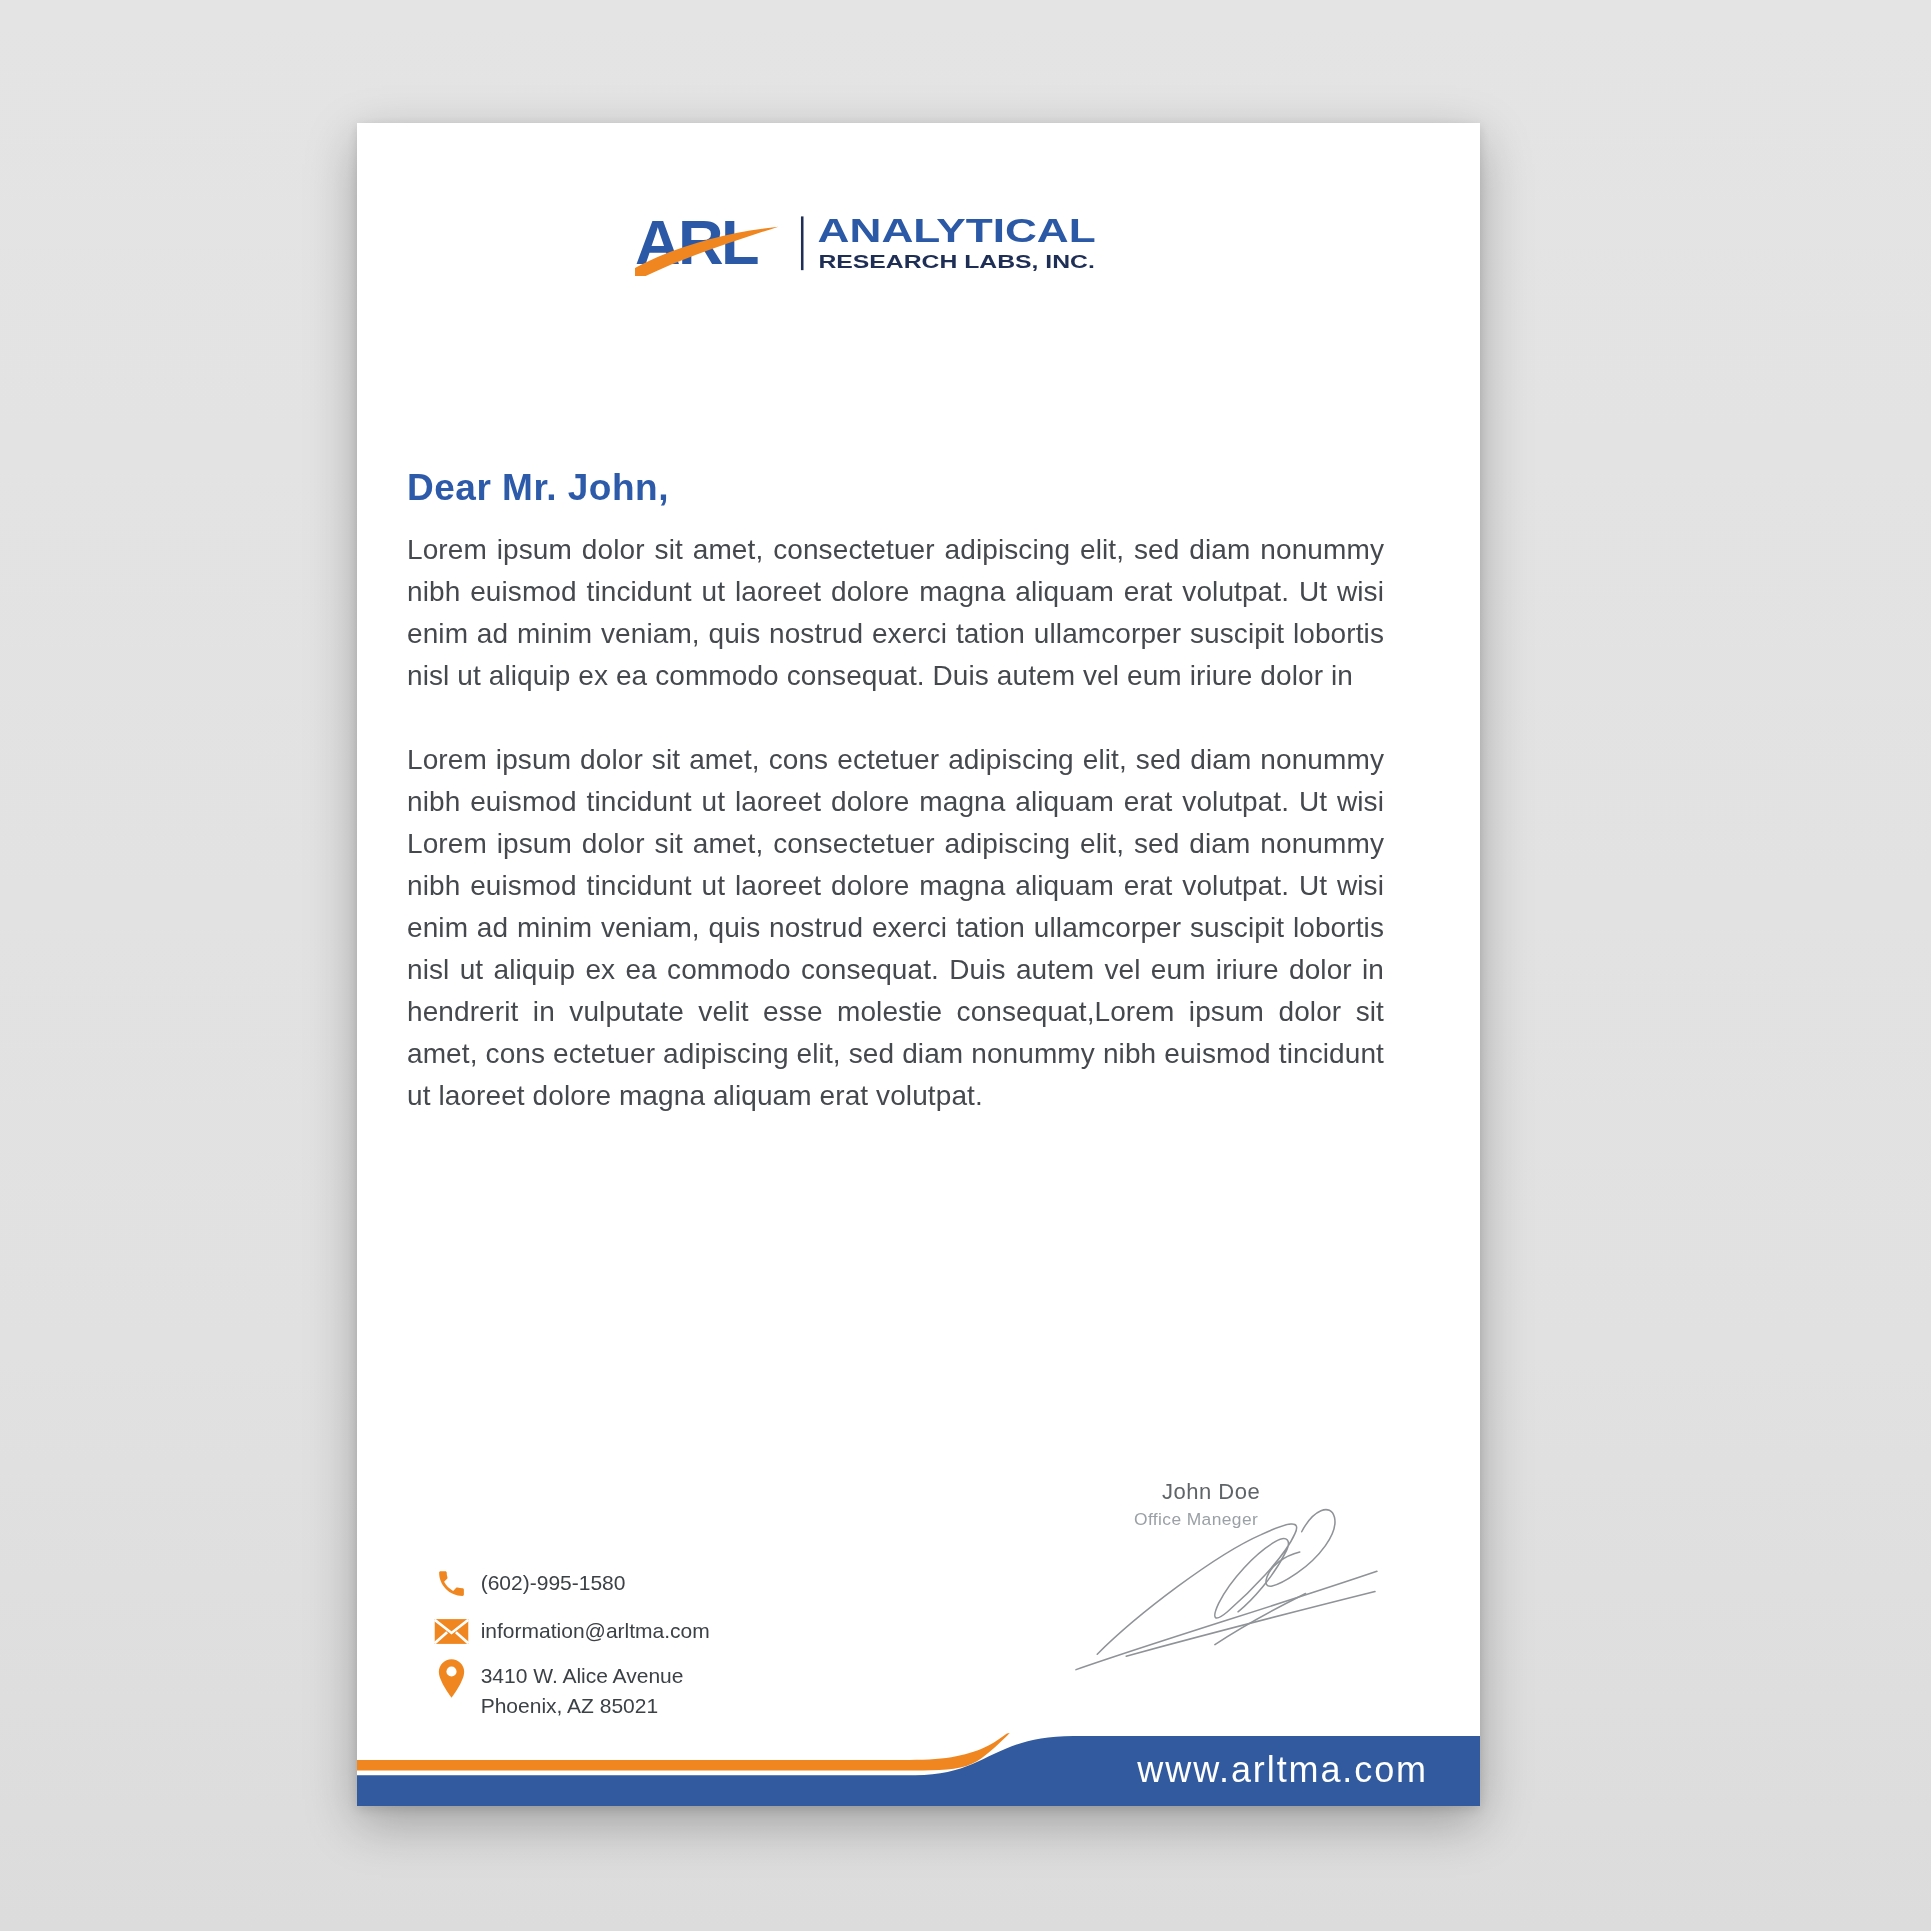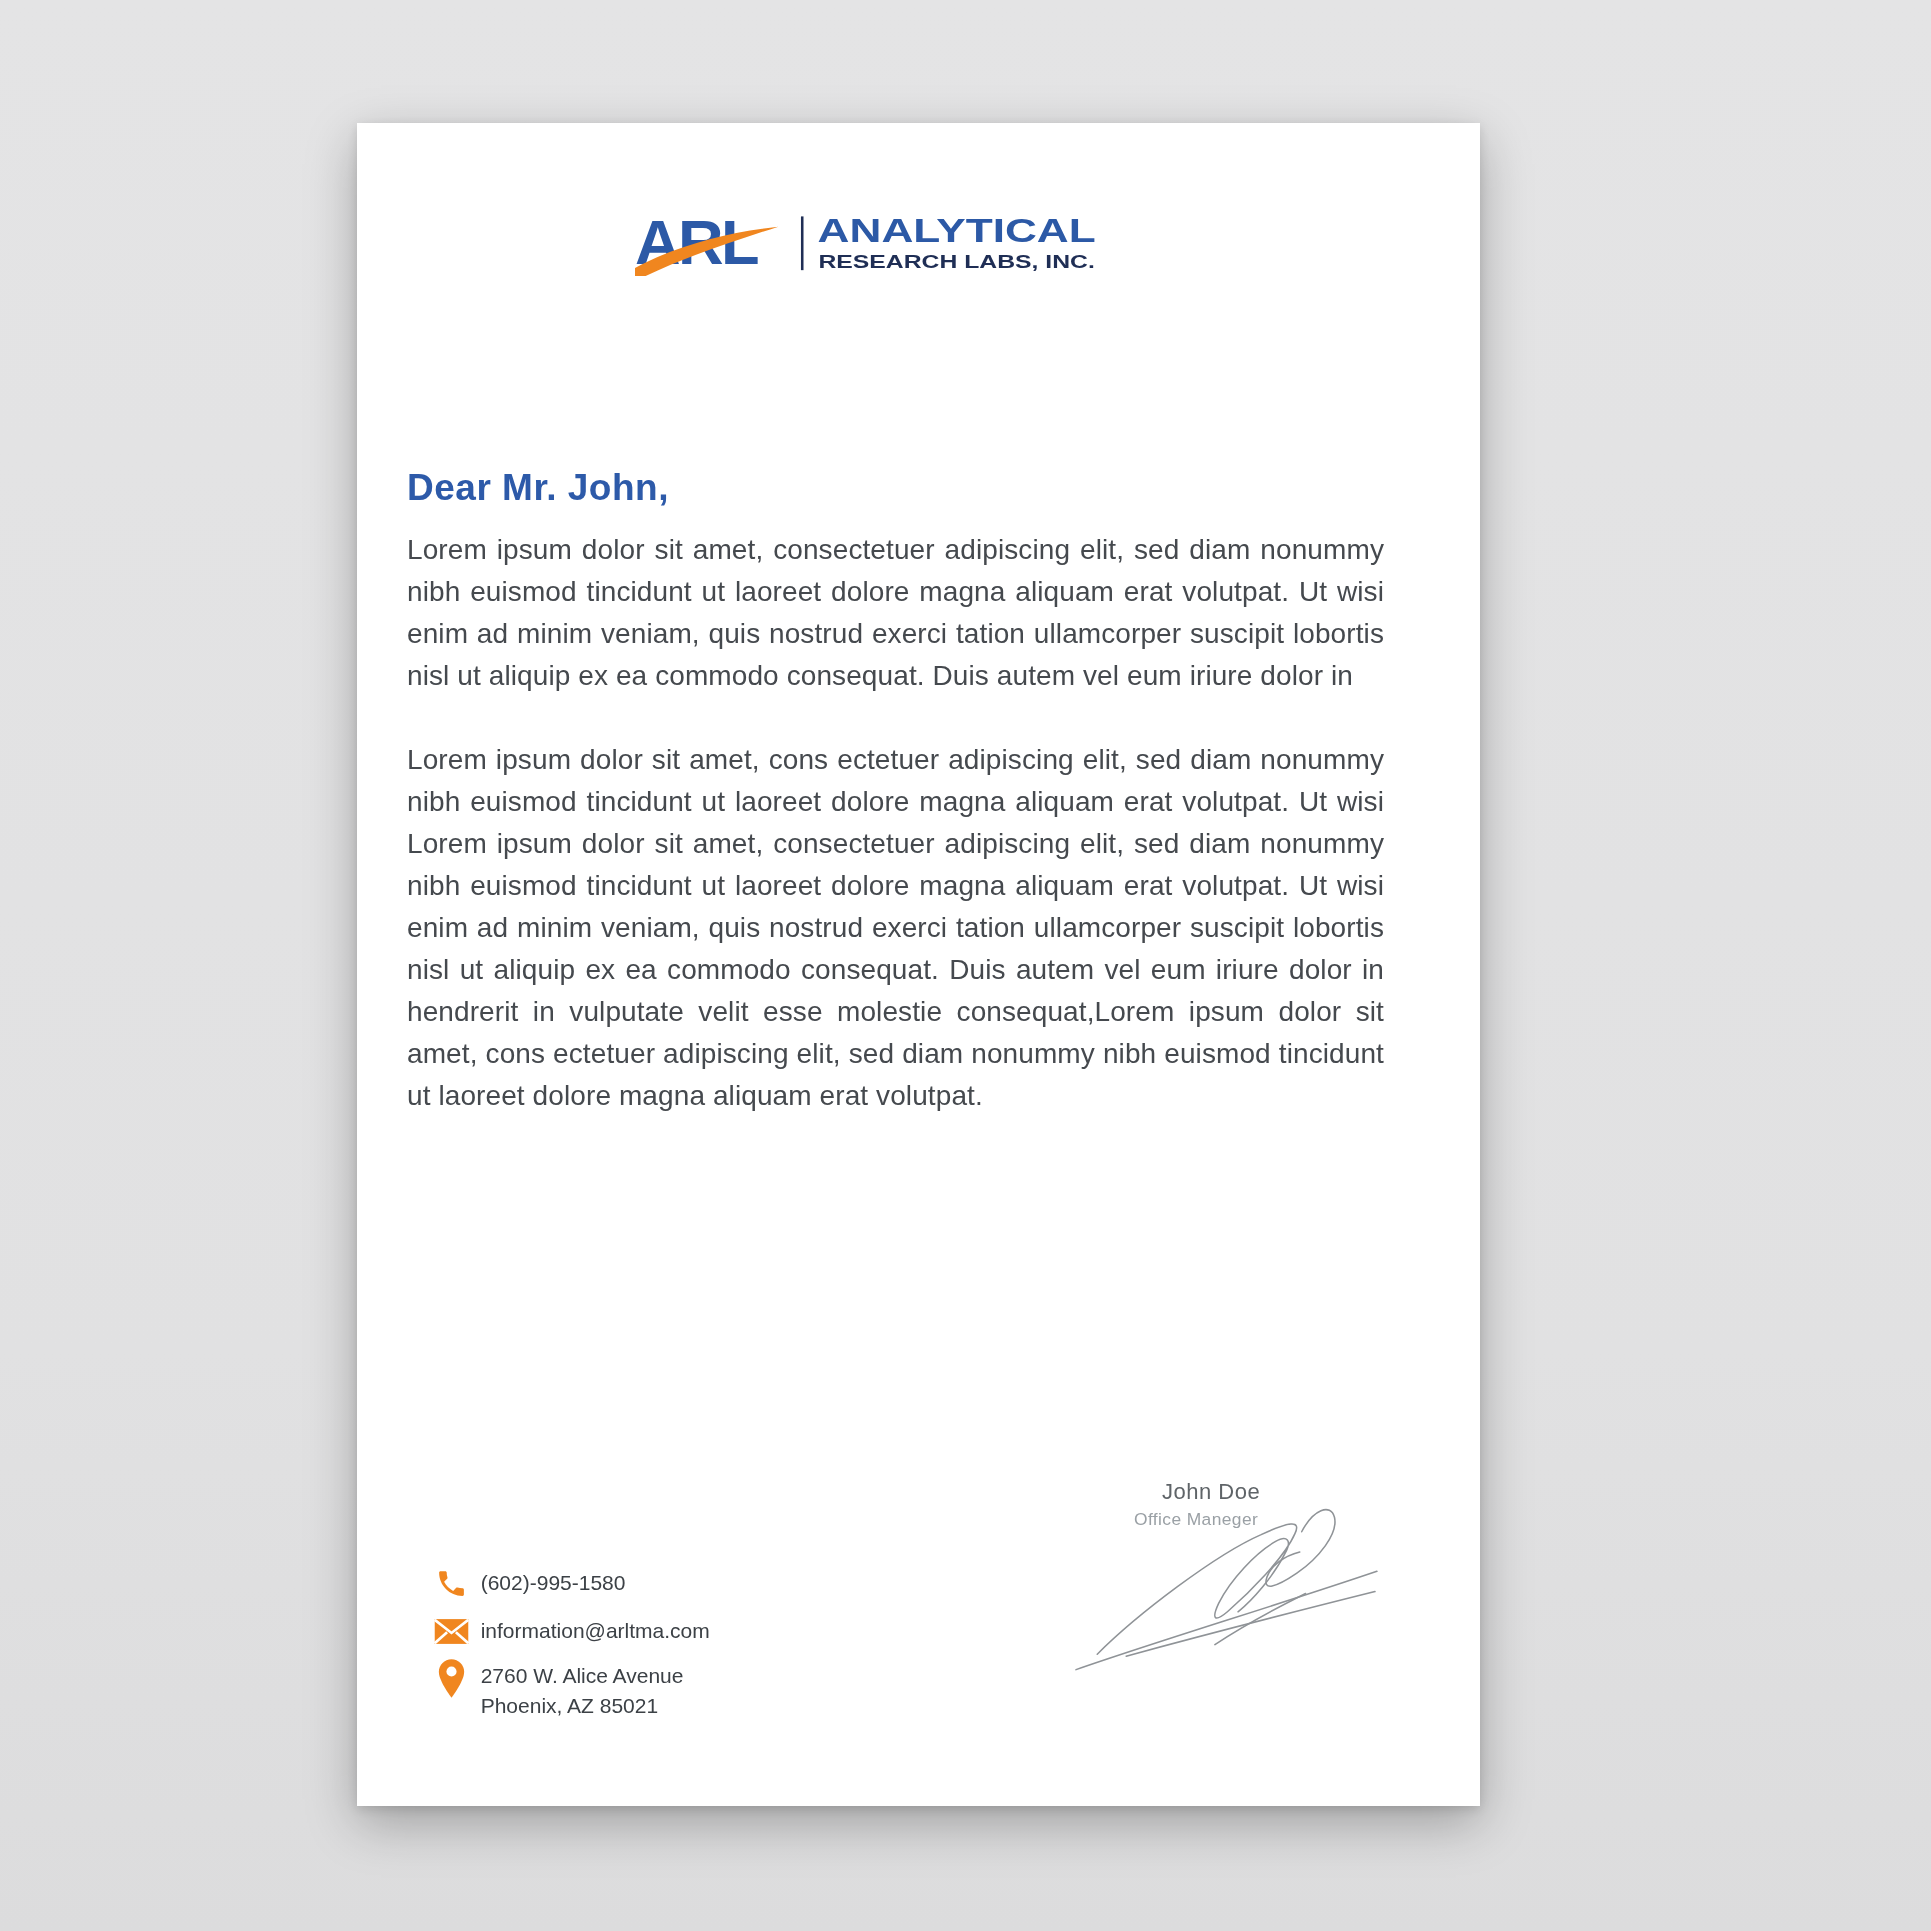--- a/index.html
+++ b/index.html
@@ -118,22 +118,29 @@
         <span class="c-text">information@arltma.com</span>
       </div>
       <div class="c-row addr">
         <span class="c-icon">
           <svg width="29" height="41" viewBox="0 0 24 34">
             <path fill="#f0861f" d="M12 1 C6.2 1 1.5 5.7 1.5 11.5 C1.5 19.5 12 33 12 33 S22.5 19.5 22.5 11.5 C22.5 5.7 17.8 1 12 1 Z"></path>
             <circle cx="12" cy="11.2" r="4.2" fill="#ffffff"></circle>
           </svg>
         </span>
         <span class="c-text">
-          <span>2760 W. Alice Avenue</span><br>
+          <span>3410 W. Alice Avenue</span><br>
           <span>Phoenix, AZ 85021</span>
         </span>
       </div>
     </div>
 
+    <div class="footer">
+      <svg viewBox="0 0 1163 76" preserveAspectRatio="none">
+        <path d="M0,28 L572,28 C612,28 634,23 654,13 C662,9 668,4 673,0.5 L676,0 C666,10 655,21 642,29.5 C629,37.5 610,39 586,39 L0,39 Z" fill="#f0861f"></path>
+        <path d="M0,44 L578,44 C652,44 658,3 742,3 L1163,3 L1163,76 L0,76 Z" fill="#315a9f"></path>
+      </svg>
+      <div class="website">www.arltma.com</div>
+    </div>
 
   </div>
 </div>
 
 
 </body></html>

